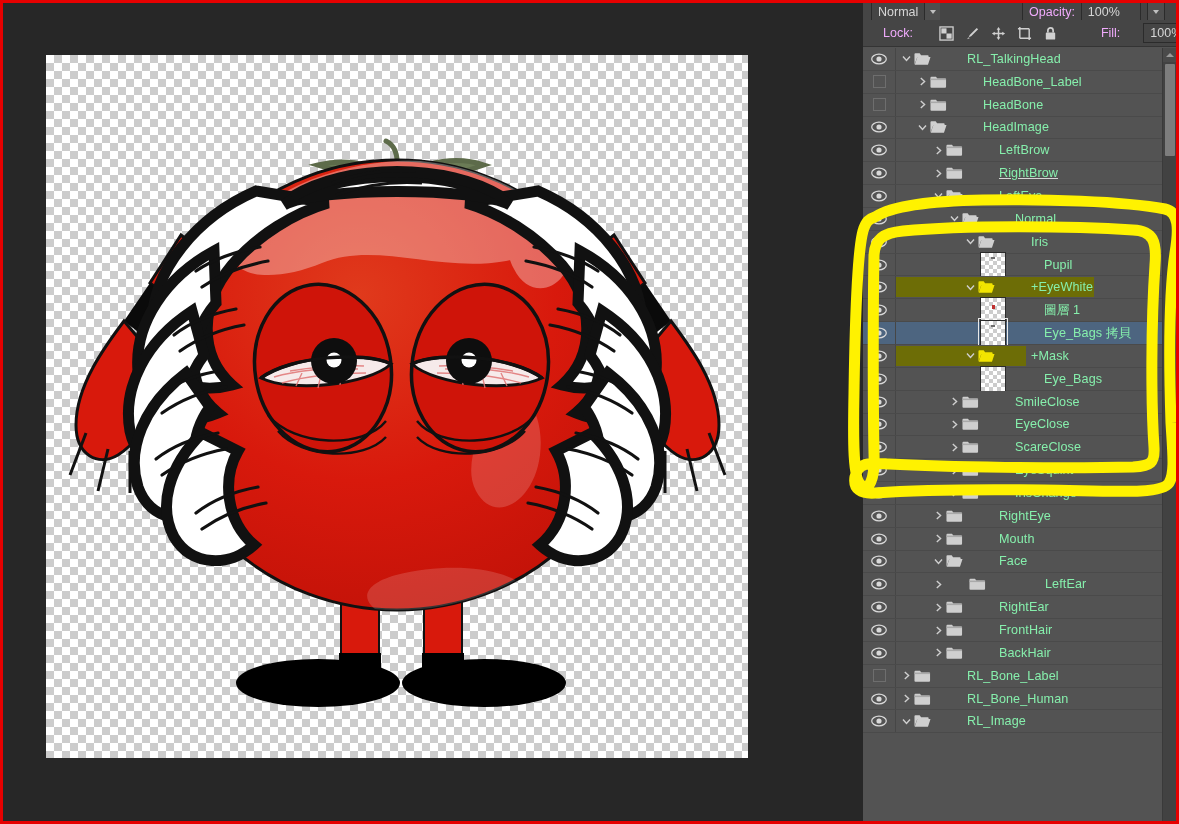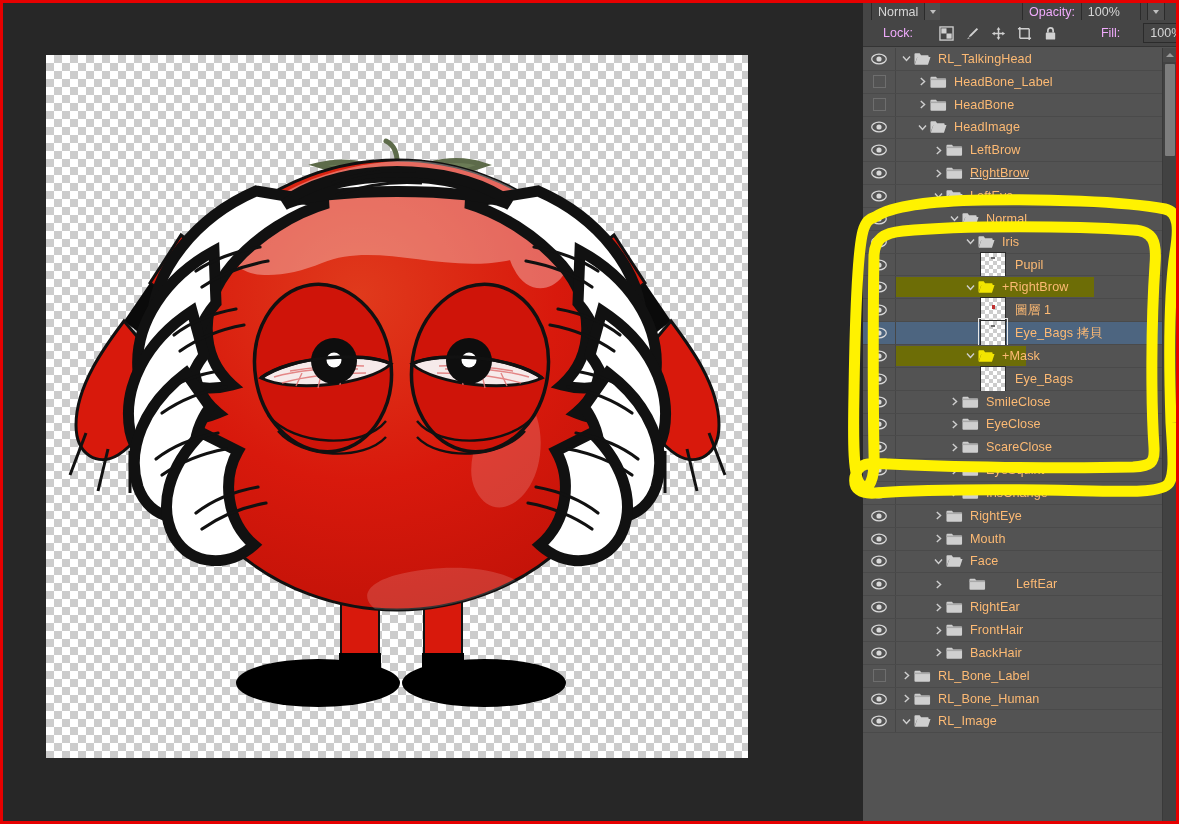--- a/index.html
+++ b/index.html
@@ -175,21 +175,21 @@
     width: 3px; height: 4px;
     background: #c03030;
     left: 11px; top: 7px;
   }
   .thumb .speck2 {
     position: absolute;
     width: 4px; height: 2px;
     background: #6e6e6e;
     left: 10px; top: 4px;
   }
-  .lname { font-size: 12.6px; color: #fdba74; letter-spacing: .1px; }
+  .lname { font-size: 12.6px; color: #86efac; letter-spacing: .1px; margin-left: 29px; }
   .layer-row.hl-olive .row-body::before {
     content: "";
     position: absolute;
     left: 0; top: 1px;
     height: 20px;
     background: #6d6d06;
     z-index: 0;
   }
   .layer-row.hl-olive .row-body > * { position: relative; z-index: 1; }
   .hl-w1 .row-body::before { width: 198px; }
@@ -632,21 +632,21 @@
           <div class="row-body" style="padding-left: 68px;">
             <span class="disc">
               <svg width="9" height="9" viewBox="0 0 9 9">
                 <path d="M1 2.5 L4.5 6.5 L8 2.5" fill="none" stroke="#cfcfcf" stroke-width="1.4"></path>
               </svg>
             </span>
             <svg class="folder-ico" viewBox="0 0 18 14">
               <path d="M0.5 13 V2 A1 1 0 0 1 1.5 1 H6 L7.5 3 H14.5 A1 1 0 0 1 15.5 4 V5 H3.5 L0.5 13 Z" fill="#F2E400"></path>
               <path d="M3.5 5 H17.5 L14.8 13 H0.8 Z" fill="#F2E400"></path>
             </svg>
-            <span class="lname">+RightBrow</span>
+            <span class="lname">+EyeWhite</span>
           </div>
         </div>
         <div class="layer-row">
           <div class="eye-cell">
             <svg class="eye-ico" viewBox="0 0 18 13">
               <ellipse cx="9" cy="6.5" rx="8.2" ry="5.4" fill="none" stroke="#d8d8d8" stroke-width="1.4"></ellipse>
               <circle cx="9" cy="6.5" r="2.9" fill="#d8d8d8"></circle>
             </svg>
           </div>
           <div class="row-body" style="padding-left: 84px;">

